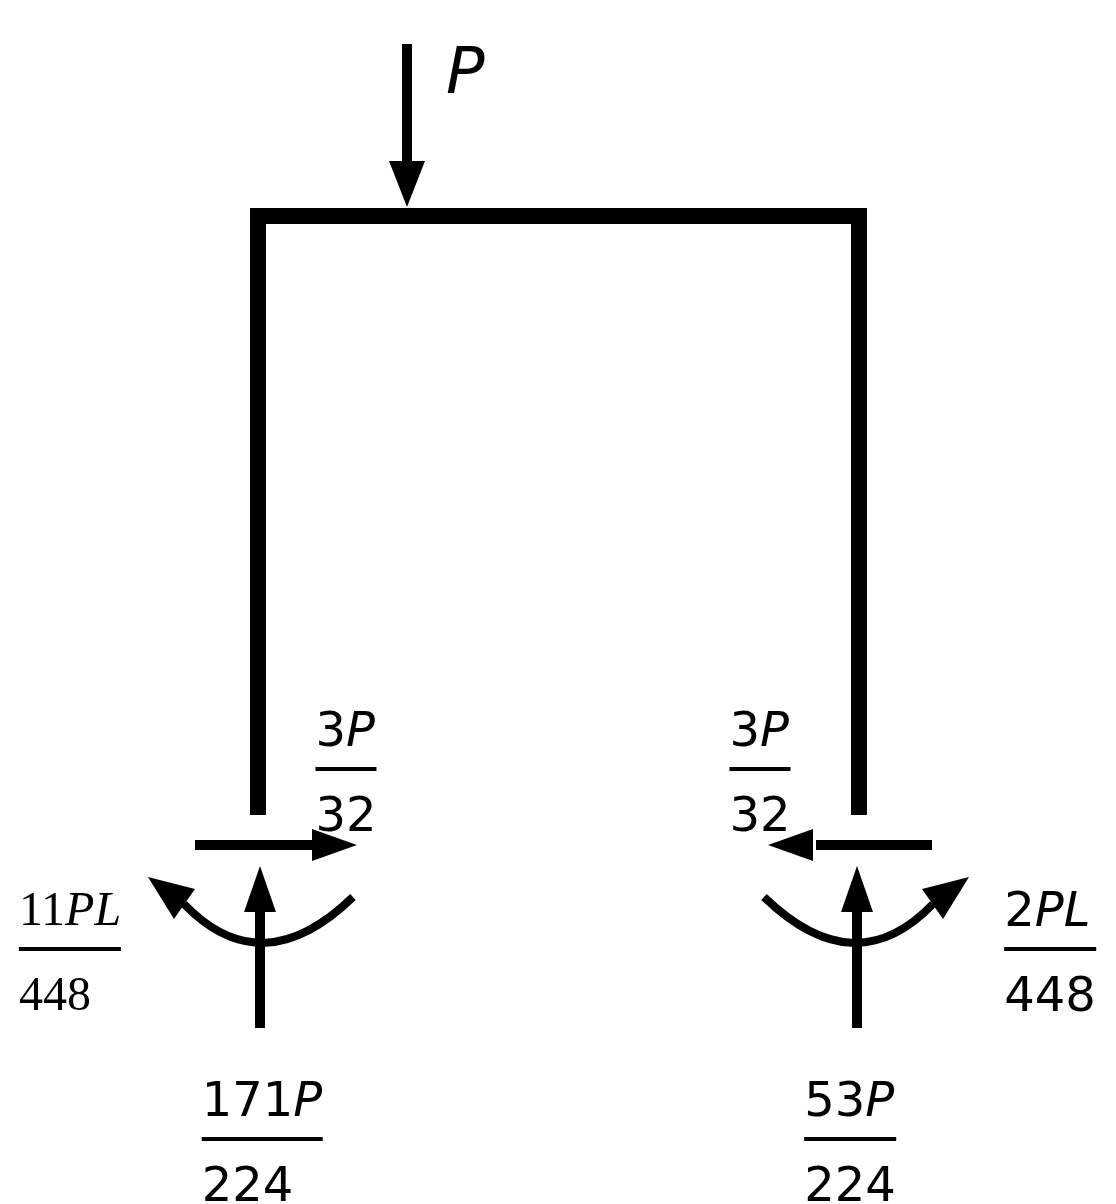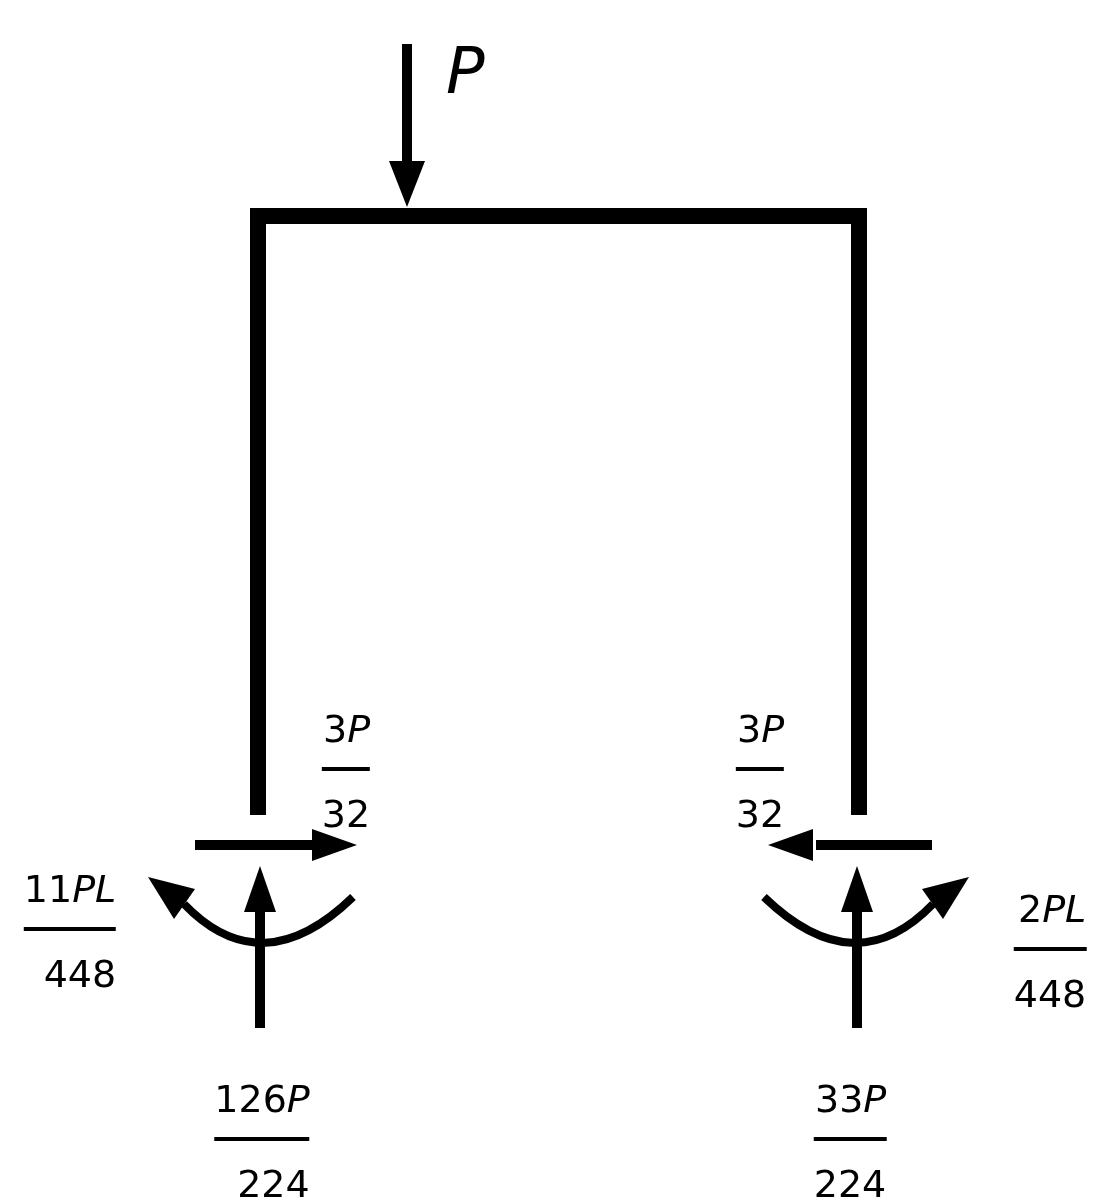--- a/index.html
+++ b/index.html
@@ -19,36 +19,36 @@
     position: absolute;
     left: 446px; top: 39px;
     font-size: 64px;
     line-height: 1;
     font-style: italic;
     font-weight: 500;
   }
   .fraction {
     position: absolute;
     transform: translateX(-50%);
-    text-align: right;
-    font-size: 38px;
+    text-align: left;
+    font-size: 48px;
     line-height: 58px;
     font-weight: 500;
     white-space: nowrap;
   }
   .fraction .bar {
     height: 4px;
     background: #000;
     margin: 9px 0 14px 0;
   }
   .var { font-style: italic; }
   
   .frac-left-h  { left: 346px;  top: 700px; }
   .frac-right-h { left: 760px;  top: 700px; }
-  .frac-left-m  { left: 70px;   top: 860px; }
+  .frac-left-m  { left: 70px;   top: 880px; font-family: Liberation Serif, serif; }
   .frac-right-m { left: 1050px; top: 880px; }
   .frac-left-v  { left: 262px;  top: 1070px; }
   .frac-right-v { left: 850px;  top: 1070px; }
 </style>
 </head>
 <body>
 
 <svg class="diagram" width="1116" height="1204" viewBox="0 0 1116 1204">
 
   <polyline points="258,815 258,216 859,216 859,815" fill="none" stroke="#000" stroke-width="16" stroke-linecap="butt" stroke-linejoin="miter"></polyline>
@@ -111,24 +111,24 @@
     <div class="den">448</div>
   </div>
 
   <div class="fraction frac-right-m">
     <div class="num"><span>2</span><span class="var">PL</span></div>
     <div class="bar"></div>
     <div class="den">448</div>
   </div>
 
   <div class="fraction frac-left-v">
-    <div class="num"><span>126</span><span class="var">P</span></div>
+    <div class="num"><span>171</span><span class="var">P</span></div>
     <div class="bar"></div>
     <div class="den">224</div>
   </div>
 
   <div class="fraction frac-right-v">
-    <div class="num"><span>33</span><span class="var">P</span></div>
+    <div class="num"><span>53</span><span class="var">P</span></div>
     <div class="bar"></div>
     <div class="den">224</div>
   </div>
 
 </div>
 
 </body></html>

